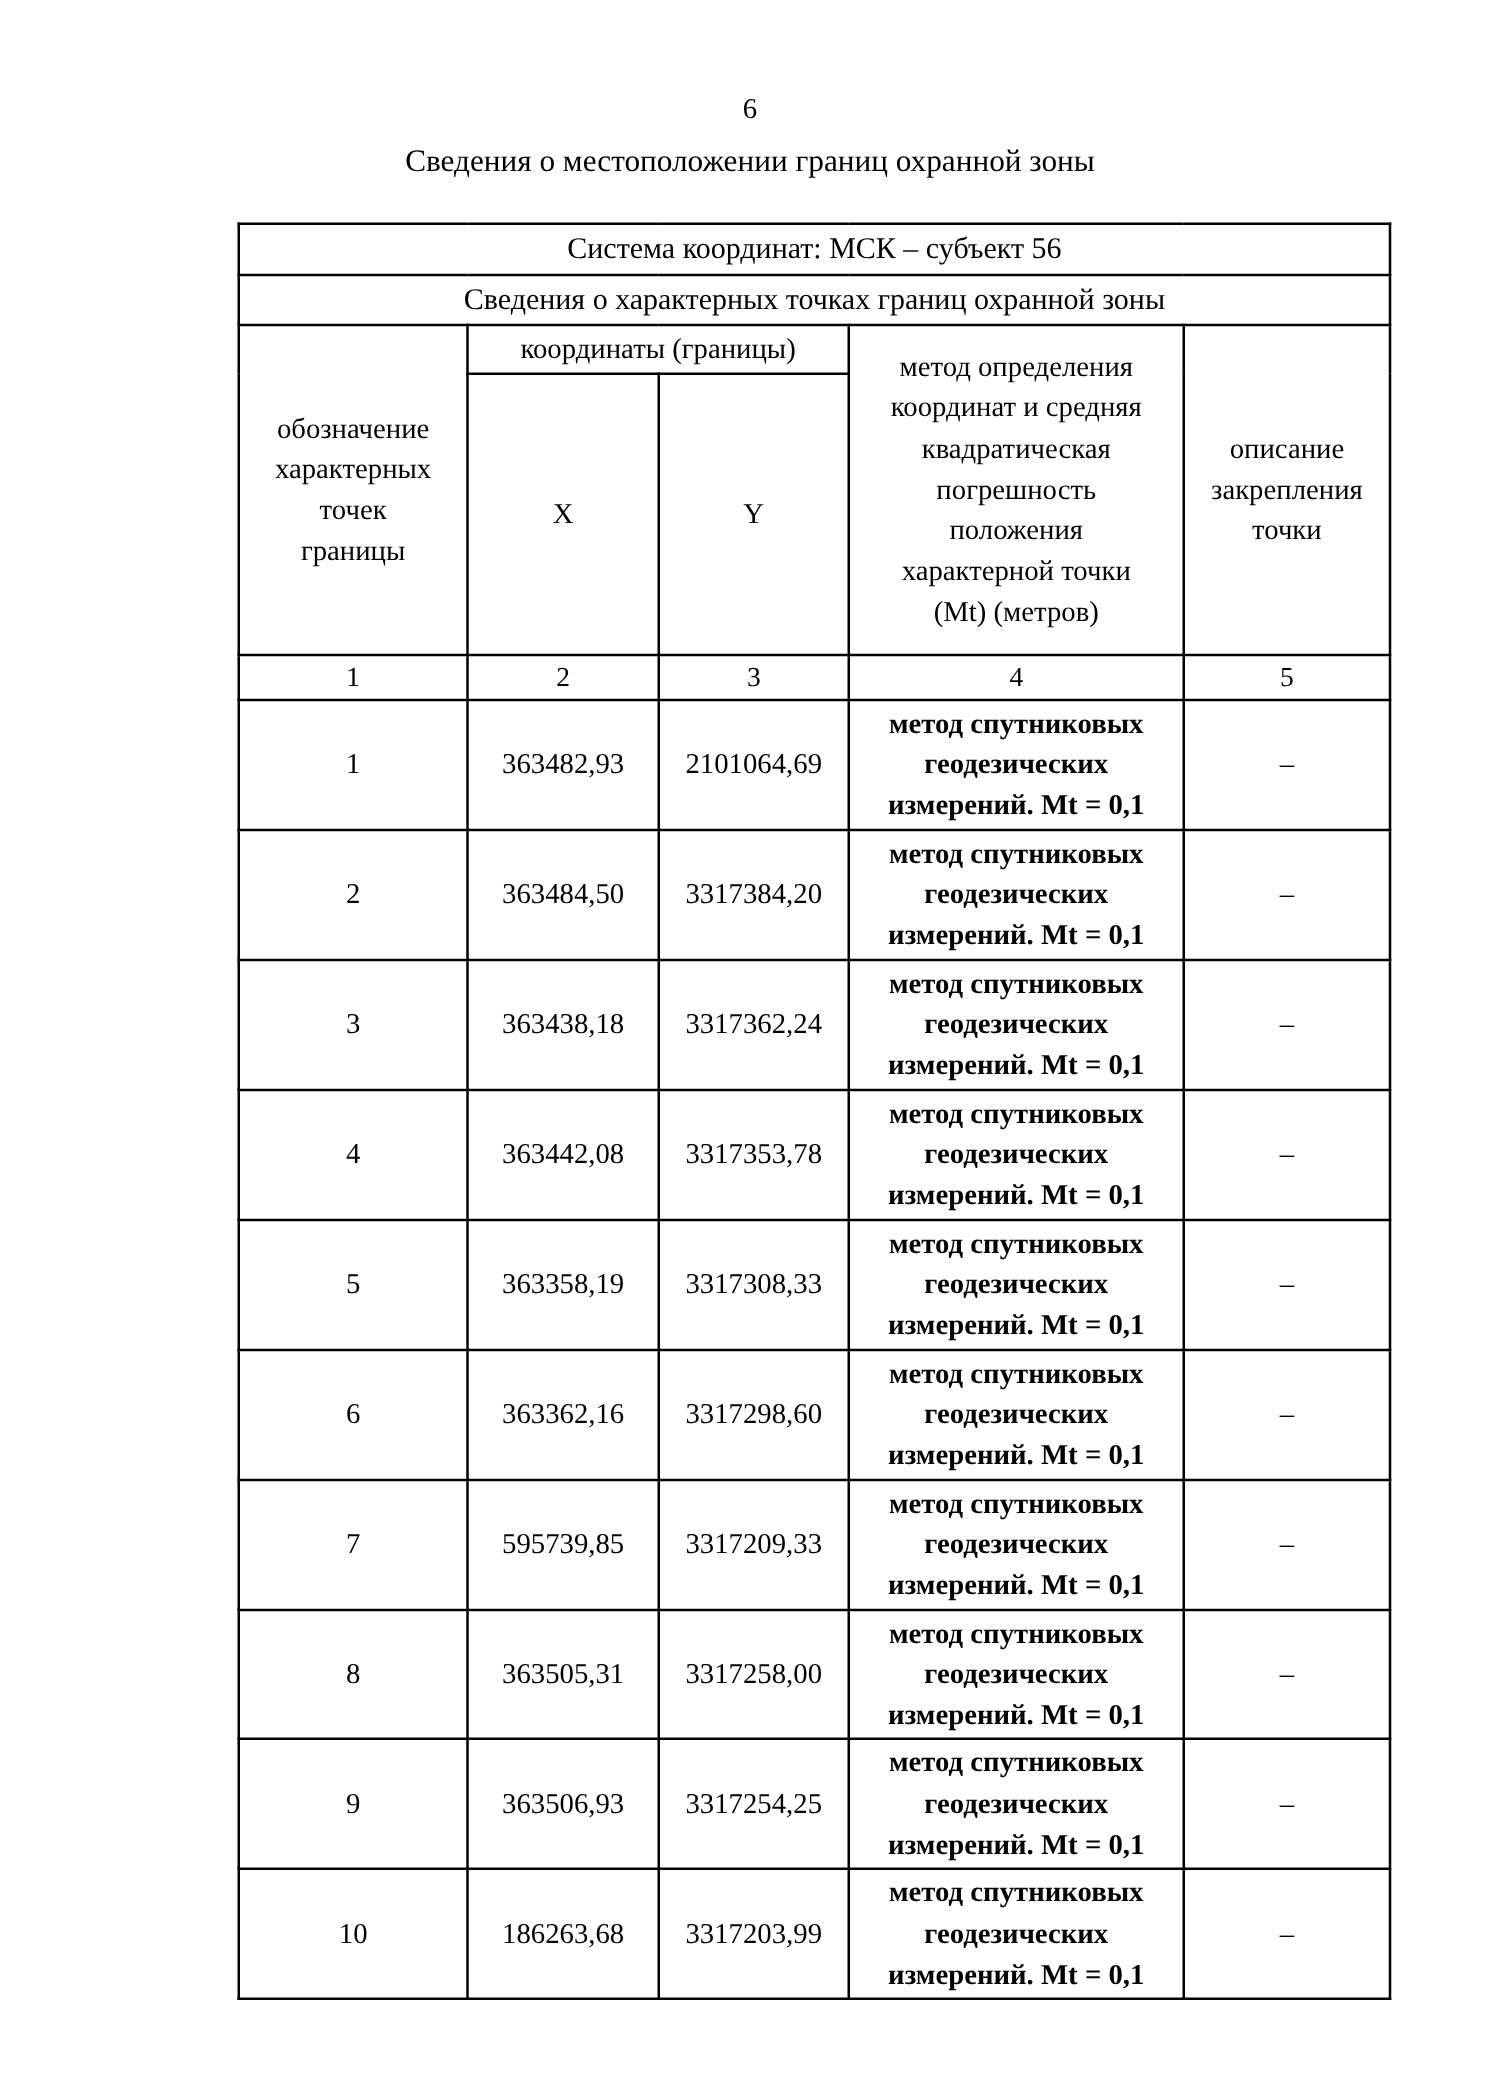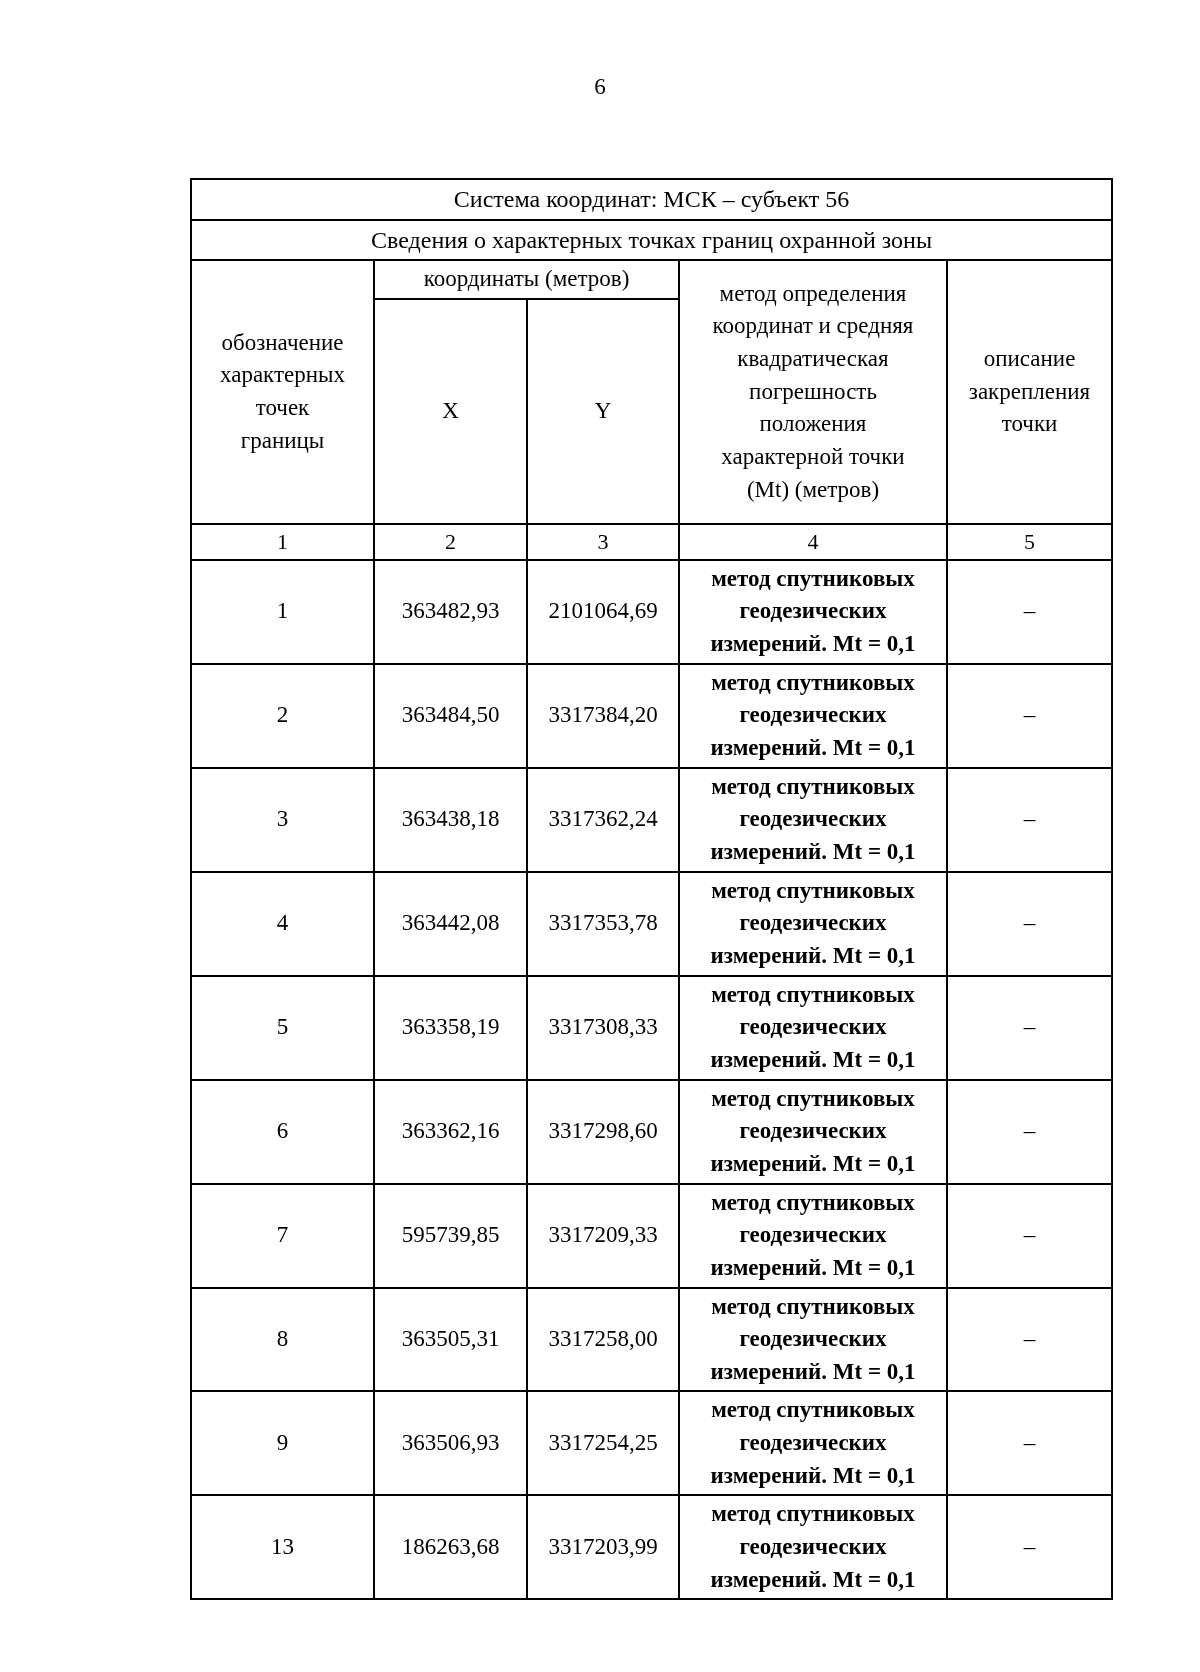--- a/index.html
+++ b/index.html
@@ -75,20 +75,21 @@
     font-weight: bold;
   }
 </style>
 </head>
 <body>
 
 <div class="page">
 
   <div class="page-number">6</div>
 
+  <div class="doc-title">Сведения о местоположении границ охранной зоны</div>
 
   <table class="coords-table">
     <colgroup>
       <col style="width:183px">
       <col style="width:153px">
       <col style="width:152px">
       <col style="width:268px">
       <col style="width:165px">
     </colgroup>
     <tbody>
@@ -96,21 +97,21 @@
         <td colspan="5" class="span-head">Система координат: МСК – субъект 56</td>
       </tr>
       <tr class="r-pts">
         <td colspan="5" class="span-head">Сведения о характерных точках границ охранной зоны</td>
       </tr>
       <tr class="r-grp">
         <td rowspan="2" class="col-head pre">обозначение
 характерных
 точек
 границы</td>
-        <td colspan="2" class="col-head">координаты (метров)</td>
+        <td colspan="2" class="col-head">координаты (границы)</td>
         <td rowspan="2" class="col-head pre">метод определения
 координат и средняя
 квадратическая
 погрешность
 положения
 характерной точки
 (Mt) (метров)</td>
         <td rowspan="2" class="col-head pre">описание
 закрепления
 точки</td>
@@ -202,21 +203,21 @@
       <tr class="r-data">
         <td>9</td>
         <td>363506,93</td>
         <td>3317254,25</td>
         <td class="method-cell">метод спутниковых
 геодезических
 измерений. Mt = 0,1</td>
         <td>–</td>
       </tr>
       <tr class="r-data">
-        <td>13</td>
+        <td>10</td>
         <td>186263,68</td>
         <td>3317203,99</td>
         <td class="method-cell">метод спутниковых
 геодезических
 измерений. Mt = 0,1</td>
         <td>–</td>
       </tr>
     </tbody>
   </table>
 

